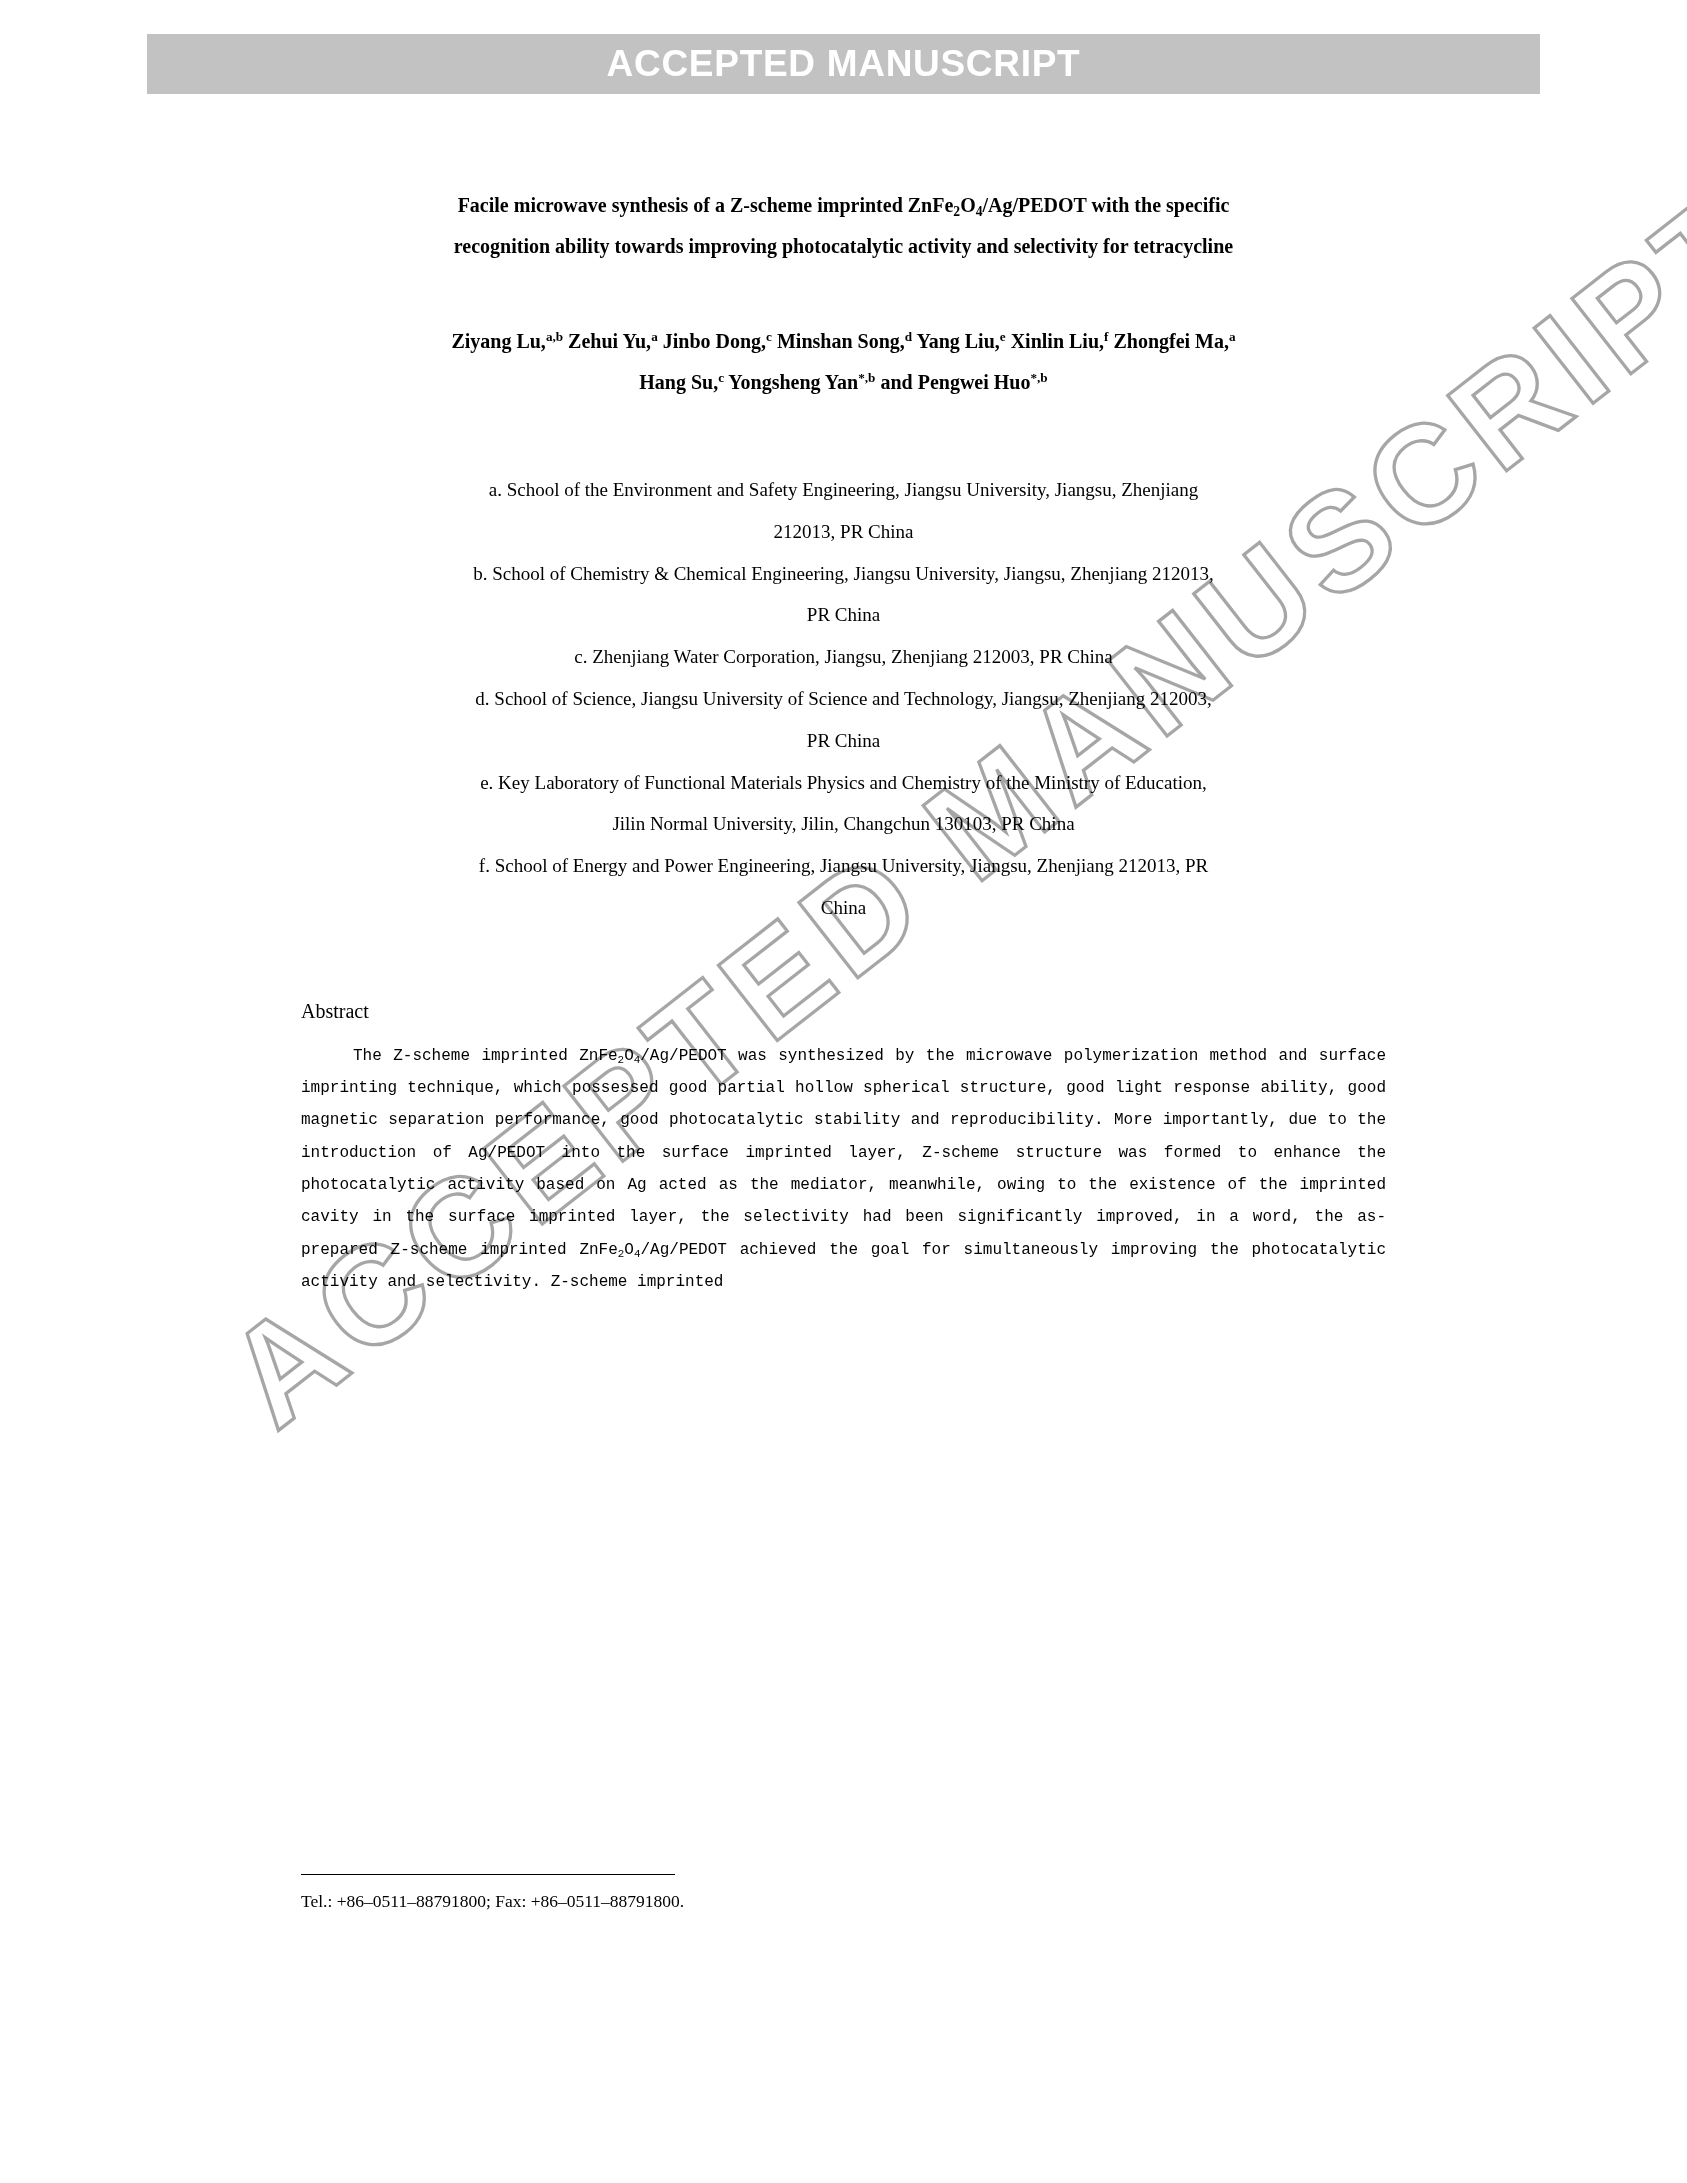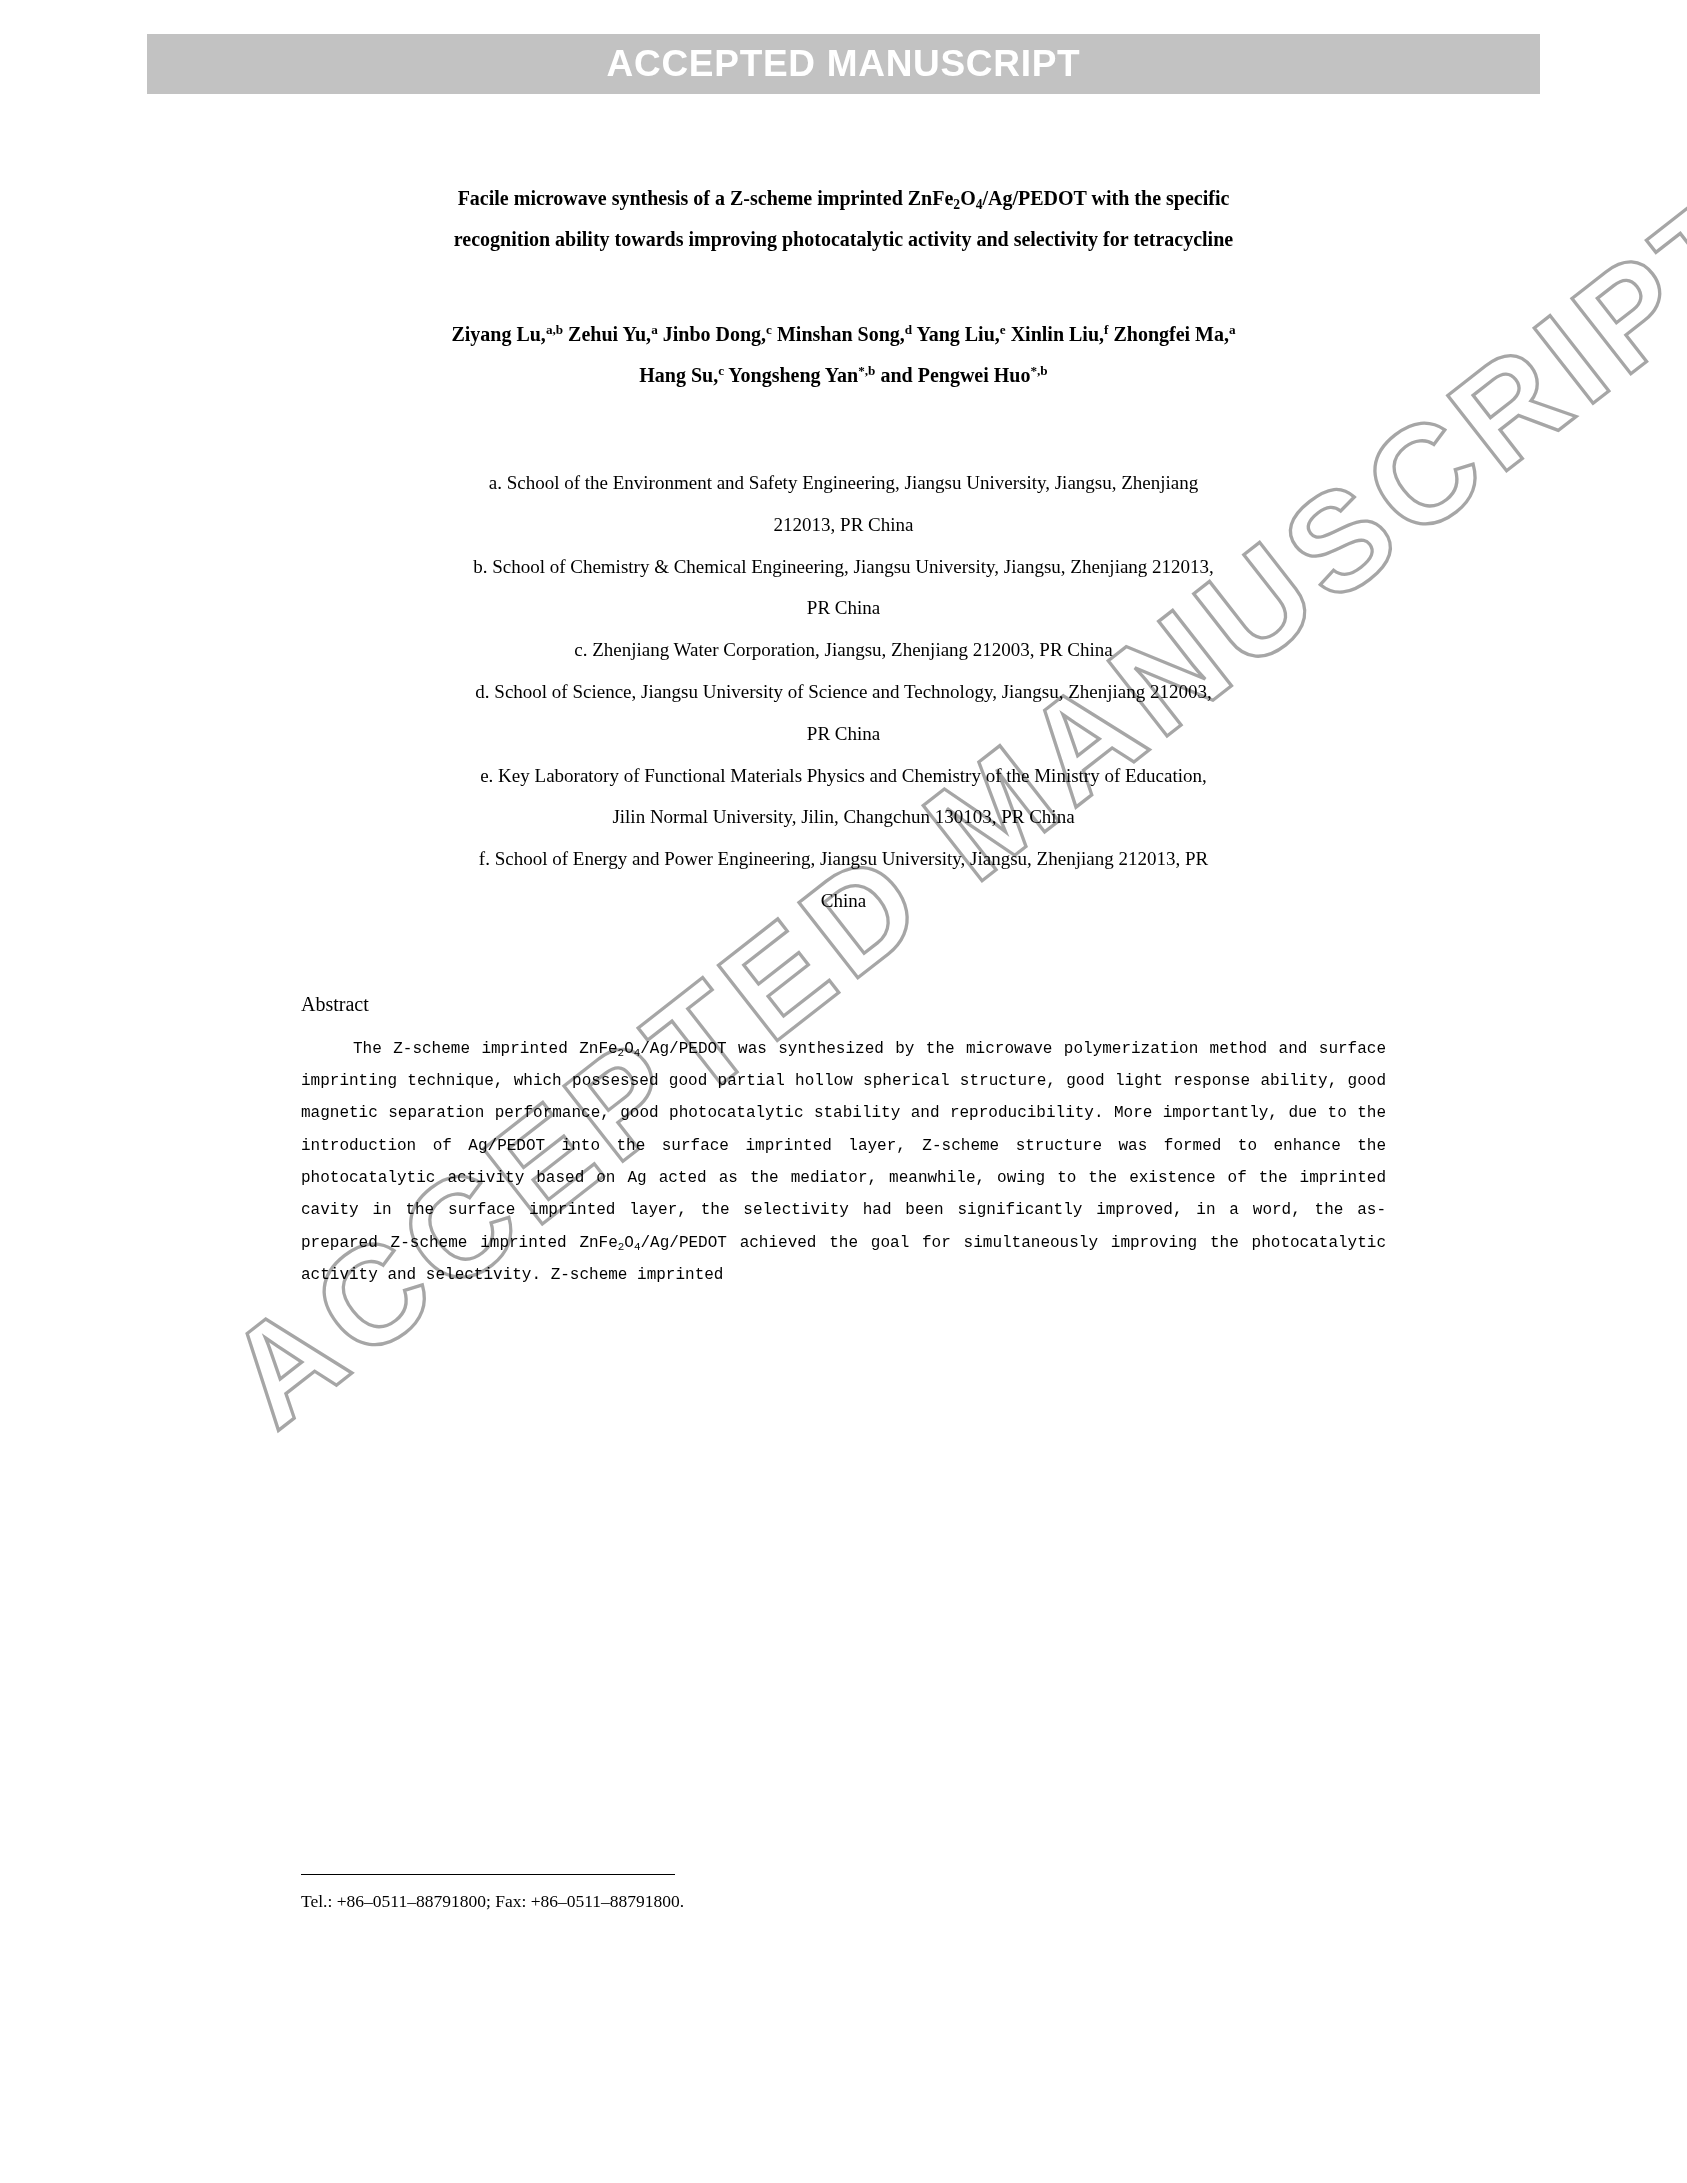--- a/index.html
+++ b/index.html
@@ -72,21 +72,21 @@
     position: absolute;
     left: 0;
     top: 0;
     width: 1687px;
     height: 2183px;
     z-index: 10;
   }
   .content {
     position: absolute;
     left: 301px;
-    top: 178px;
+    top: 185px;
     width: 1085px;
   }
 
   .title {
     font-weight: bold;
     font-size: 20px;
     line-height: 2.05;
     text-align: center;
     margin: 0 0 0 0;
   }

